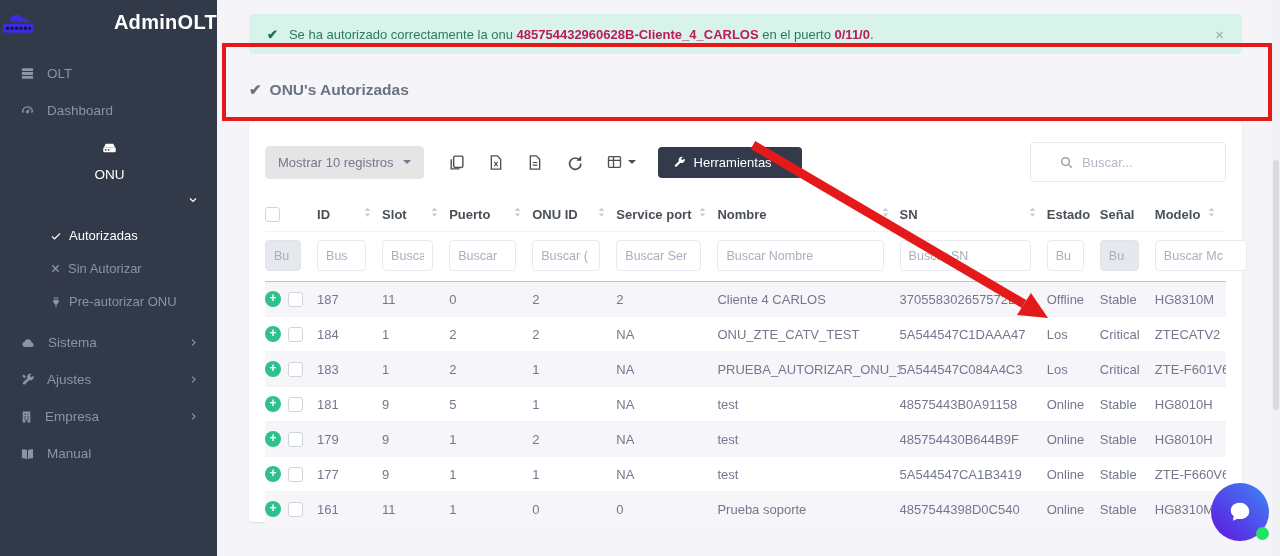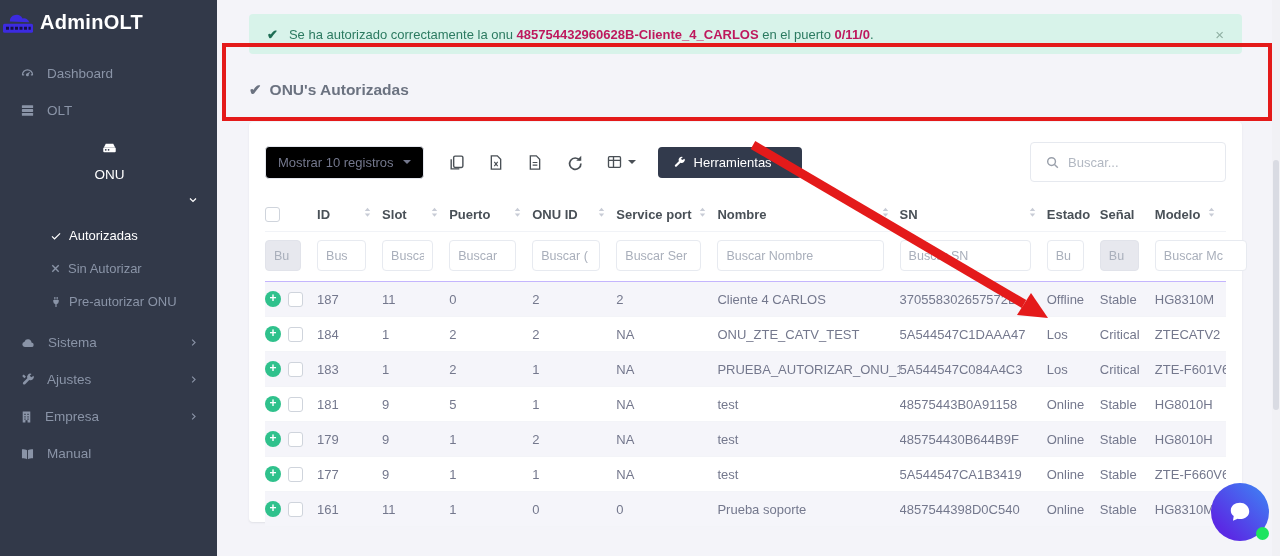--- a/index.html
+++ b/index.html
@@ -1,21 +1,21 @@
 <!DOCTYPE html>
 <html><head>
 <meta charset="utf-8">
 <style>
   * { margin:0; padding:0; box-sizing:border-box; }
   html,body { width:1280px; height:556px; overflow:hidden; font-family:"Liberation Sans", sans-serif; background:#f4f4f9; }
   .app { display:flex; width:1280px; height:556px; position:relative; }
 
   
   .sidebar { width:217px; flex-shrink:0; background:#323949; height:556px; }
-  .logo-row { height:45px; display:flex; align-items:center; justify-content:flex-start; gap:4px; }
+  .logo-row { height:45px; display:flex; align-items:center; justify-content:space-between; gap:4px; }
   .brand { color:#fff; font-size:20px; font-weight:bold; letter-spacing:.3px; }
   .menu { padding-top:10px; }
   .menu-item { display:flex; align-items:center; gap:12px; padding:11px 18px 11px 20px; color:#8a94a7; font-size:13.5px; cursor:pointer; }
   .menu-item.active { color:#ffffff;flex-direction:column; }
   .menu-item .chev { margin-left:auto; }
   .submenu { padding:2px 0 6px 0; }
   .submenu-item { display:flex; align-items:center; gap:7px; padding:9px 8px 9px 50px; color:#8a94a7; font-size:13px; cursor:pointer; }
   .submenu-item.active { color:#ffffff; }
   .icon { display:inline-flex; align-items:center; justify-content:center; }
   .icon svg { display:block; }
@@ -33,26 +33,26 @@
   .alert { height:40px; background:#d8f3ea; border-radius:4px; display:flex; align-items:center; gap:11px; padding:0 18px; color:#2b7a60; font-size:13px; }
   .alert b { font-weight:bold; color:#be185d; }
   .alert .check { color:#1f6e55; font-weight:bold; font-size:13px; }
   .alert-close { margin-left:auto; color:#8fb0a3; font-size:15px; cursor:pointer; line-height:1; }
   .section-title { margin:27px 0 0 0; display:flex; align-items:center; gap:8px; color:#6b7280; font-size:15.5px; font-weight:bold; }
   .section-title .check { color:#6b7280; font-size:15px; }
 
   
   .card { margin-top:23px; background:#fff; border-radius:4px; padding:20px 16px 16px 16px; height:400px; box-shadow:0 1px 2px rgba(56,65,74,.1); }
   .toolbar { display:flex; align-items:center; }
-  .btn-show { display:flex; align-items:center; gap:9px; border:1px solid #e4e7ee; background:#000000; border-radius:4px; padding:8px 12px; color:#74788d; font-size:13px; cursor:pointer; }
+  .btn-show { display:flex; align-items:center; gap:9px; border:1px solid #e4e7ee; background:#e5e5e5; border-radius:4px; padding:8px 12px; color:#74788d; font-size:13px; cursor:pointer; }
   .caret { width:0; height:0; border-left:4px solid transparent; border-right:4px solid transparent; border-top:4.5px solid currentColor; display:inline-block; }
   .icon-btns { display:flex; align-items:center; gap:23px; margin-left:24px; color:#4a5056; }
   .icon-btn { cursor:pointer; display:flex; align-items:center; gap:5px; }
   .btn-tools { display:flex; align-items:center; gap:8px; margin-left:22px; background:#323a4c; color:#fff; border:none; border-radius:4px; padding:8px 14px; font-size:13px; cursor:pointer; }
-  .search-box { margin-left:auto; width:196px; height:40px; border:1px solid #e6e9ef; border-radius:4px; display:flex; align-items:center; gap:8px; padding:0 14px; color:#9aa0ab; background:#fff; }
+  .search-box { margin-left:auto; width:196px; height:40px; border:1px solid #e6e9ef; border-radius:4px; display:flex; align-items:center; gap:8px; padding:0 28px; color:#9aa0ab; background:#fff; }
   .search-box input { border:none; outline:none; flex:1; min-width:0; font-size:13px; color:#74788d; font-family:inherit; background:transparent; }
   .search-box input::placeholder { color:#b2b8c2; }
 
   
   table { width:100%; border-collapse:collapse; table-layout:fixed; margin-top:14px; }
   th:nth-child(1){width:52px} th:nth-child(2){width:65px} th:nth-child(3){width:67px}
   th:nth-child(4){width:83px} th:nth-child(5){width:84px} th:nth-child(6){width:101px}
   th:nth-child(7){width:182px} th:nth-child(8){width:147px} th:nth-child(9){width:53px}
   th:nth-child(10){width:55px} th:nth-child(11){width:71px}
   thead th { text-align:left; padding:10px 4px 9px 0; font-size:13px; color:#495057; border-bottom:1px solid #f1f3f7; }
@@ -100,35 +100,35 @@
           <rect x="32" y="23" width="4" height="4" fill="#161046"></rect>
             <rect x="38" y="23" width="3" height="4" fill="#161046"></rect>
         </svg>
       </span>
       <span class="brand">AdminOLT</span>
     </div>
     <div class="menu">
         <div class="menu-item">
           <span class="icon ">
             <svg width="15" height="15" viewBox="0 0 24 24" fill="currentColor">
-              <path d="M12 5a9 9 0 0 0-9 9c0 .7.5 1 1.1 1h1.8a1 1 0 0 0 0-2h-1A8 8 0 0 1 12 7a8 8 0 0 1 7.1 6h-1a1 1 0 0 0 0 2h1.8c.6 0 1.1-.3 1.1-1a9 9 0 0 0-9-9z"></path>
-              <path d="M12 16.5a2.1 2.1 0 0 0 1.9-3l2.6-4.6-4.6 2.6a2.1 2.1 0 0 0 .1 5z"></path>
-            </svg>
-          </span>
-          <span>Dashboard</span>
-        </div>
-        <div class="menu-item">
-          <span class="icon ">
-            <svg width="15" height="15" viewBox="0 0 24 24" fill="currentColor">
               <rect x="3" y="3.5" width="18" height="4.6" rx="1"></rect>
               <rect x="3" y="9.7" width="18" height="4.6" rx="1"></rect>
               <rect x="3" y="15.9" width="18" height="4.6" rx="1"></rect>
             </svg>
           </span>
           <span>OLT</span>
+        </div>
+        <div class="menu-item">
+          <span class="icon ">
+            <svg width="15" height="15" viewBox="0 0 24 24" fill="currentColor">
+              <path d="M12 5a9 9 0 0 0-9 9c0 .7.5 1 1.1 1h1.8a1 1 0 0 0 0-2h-1A8 8 0 0 1 12 7a8 8 0 0 1 7.1 6h-1a1 1 0 0 0 0 2h1.8c.6 0 1.1-.3 1.1-1a9 9 0 0 0-9-9z"></path>
+              <path d="M12 16.5a2.1 2.1 0 0 0 1.9-3l2.6-4.6-4.6 2.6a2.1 2.1 0 0 0 .1 5z"></path>
+            </svg>
+          </span>
+          <span>Dashboard</span>
         </div>
         <div class="menu-item active">
           <span class="icon ">
             <svg width="15" height="15" viewBox="0 0 24 24" fill="currentColor">
               <path d="M6 6h12l3 6H3z"></path>
               <rect x="2" y="12" width="20" height="7.5" rx="1.5"></rect>
               <circle cx="6" cy="15.7" r="1.4" fill="#323949"></circle>
               <circle cx="10.5" cy="15.7" r="1.4" fill="#323949"></circle>
             </svg>
           </span>

